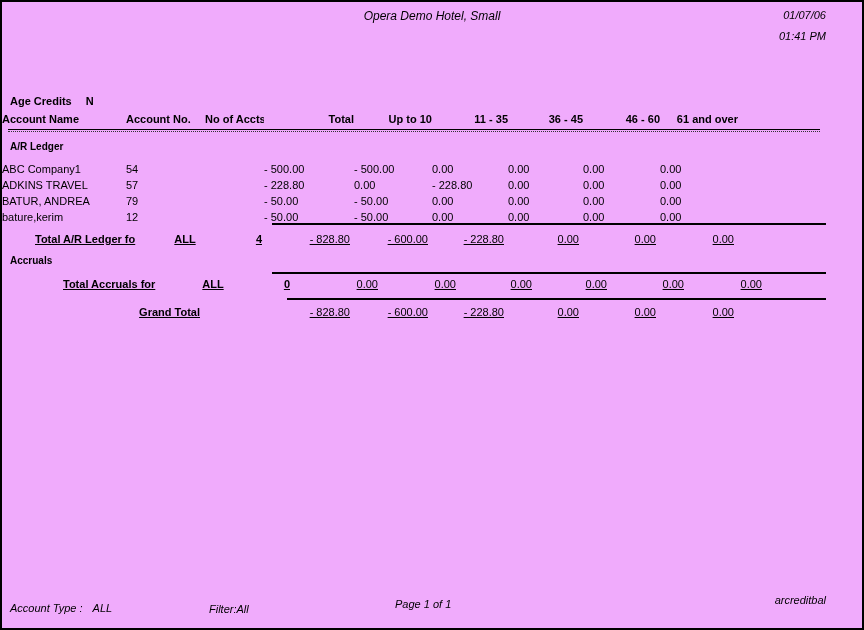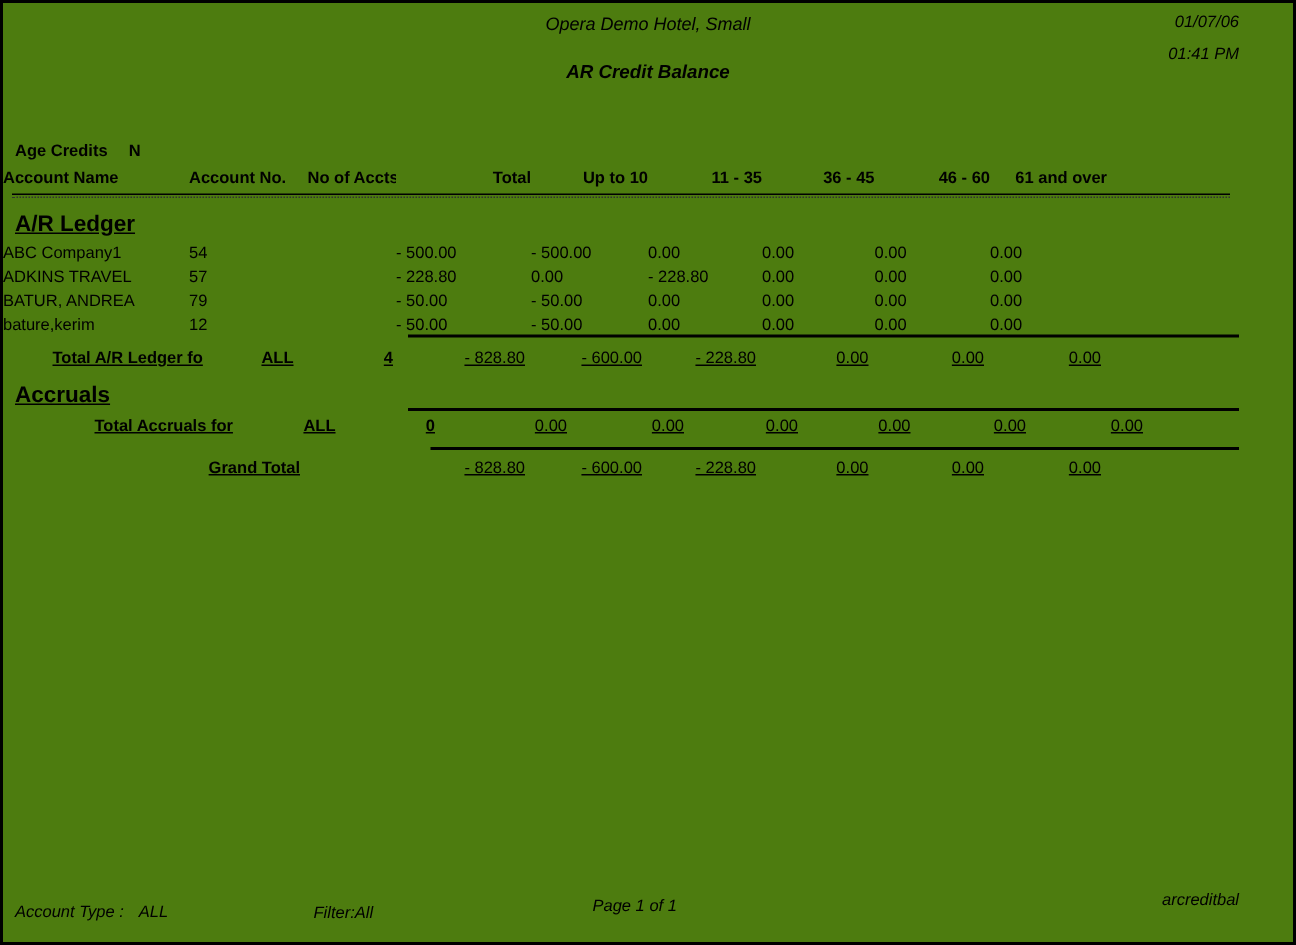--- a/index.html
+++ b/index.html
@@ -1,20 +1,20 @@
 <!DOCTYPE html>
 <html><head>
 <meta charset="utf-8">
 <style>
   * { margin:0; padding:0; box-sizing:border-box; }
   html,body { background:#fff; }
   body { font-family:"Liberation Sans", sans-serif; color:#000; }
   .page {
     position:relative; width:864px; height:630px;
-    background:#4d7c0f; border:2px solid #000; overflow:hidden;
+    background:#f0abfc; border:2px solid #000; overflow:hidden;
   }
   .abs { position:absolute; }
   .hdr-hotel { top:7px; left:0; right:0; text-align:center; font-size:12px; font-style:italic; }
   .hdr-date  { top:7px;  right:36px; font-size:11px; font-style:italic; }
   .hdr-time  { top:28px; right:36px; font-size:11px; font-style:italic; }
   .hdr-report{ top:39px; left:0; right:0; text-align:center; font-size:12.5px; font-weight:bold; font-style:italic; }
 
   .age-credits { top:93px; left:8px; font-size:11px; font-weight:bold; }
   .age-credits .val { margin-left:14px; }
 
@@ -36,21 +36,21 @@
   .tgrid .label { padding-left:33px; font-weight:bold; white-space:nowrap; }
   .tgrid .glabel{ grid-column:1 / span 3; text-align:right; padding-right:64px; font-weight:bold; }
   .tgrid .scope { text-align:center; font-weight:bold; }
   .tgrid .count { text-align:right; padding-right:2px; font-weight:bold; }
   .tgrid .num   { text-align:right; padding-right:4px; }
 
   .col-headers { top:111px; left:0; font-weight:bold; }
   .header-rule { top:127px; left:6px; width:812px; height:3px;
                  border-top:1px solid #000; border-bottom:1px dotted #333; }
 
-  .section-title { font-size:15px; font-weight:bold; text-decoration:underline; }
+  .section-title { font-size:10px; font-weight:bold; }
   .ledger-title  { top:139px; left:8px; }
   .accruals-title{ top:253px; left:8px; }
 
   .data-rows { top:159px; left:0; }
   .data-rows .grid { height:16px; align-items:center; }
 
   .rule { border-top:2px solid #000; height:0; }
   .ledger-rule  { top:221px; left:270px; width:554px; }
   .accruals-rule{ top:270px; left:270px; width:554px; }
   .grand-rule   { top:296px; left:285px; width:539px; }
@@ -67,21 +67,20 @@
   .ft-id      { top:592px; right:36px; }
 </style>
 </head>
 <body>
 
 <div class="page">
 
   <div class="abs hdr-hotel">Opera Demo Hotel, Small</div>
   <div class="abs hdr-date">01/07/06</div>
   <div class="abs hdr-time">01:41 PM</div>
-  <div class="abs hdr-report">AR Credit Balance</div>
 
   <div class="abs age-credits">
     <span>Age Credits</span><span class="val">N</span>
   </div>
 
   <div class="abs col-headers grid">
     <div class="c name">Account Name</div>
     <div class="c">Account No.</div>
     <div class="c">No of Accts.</div>
     <div class="c hnum">Total</div>

